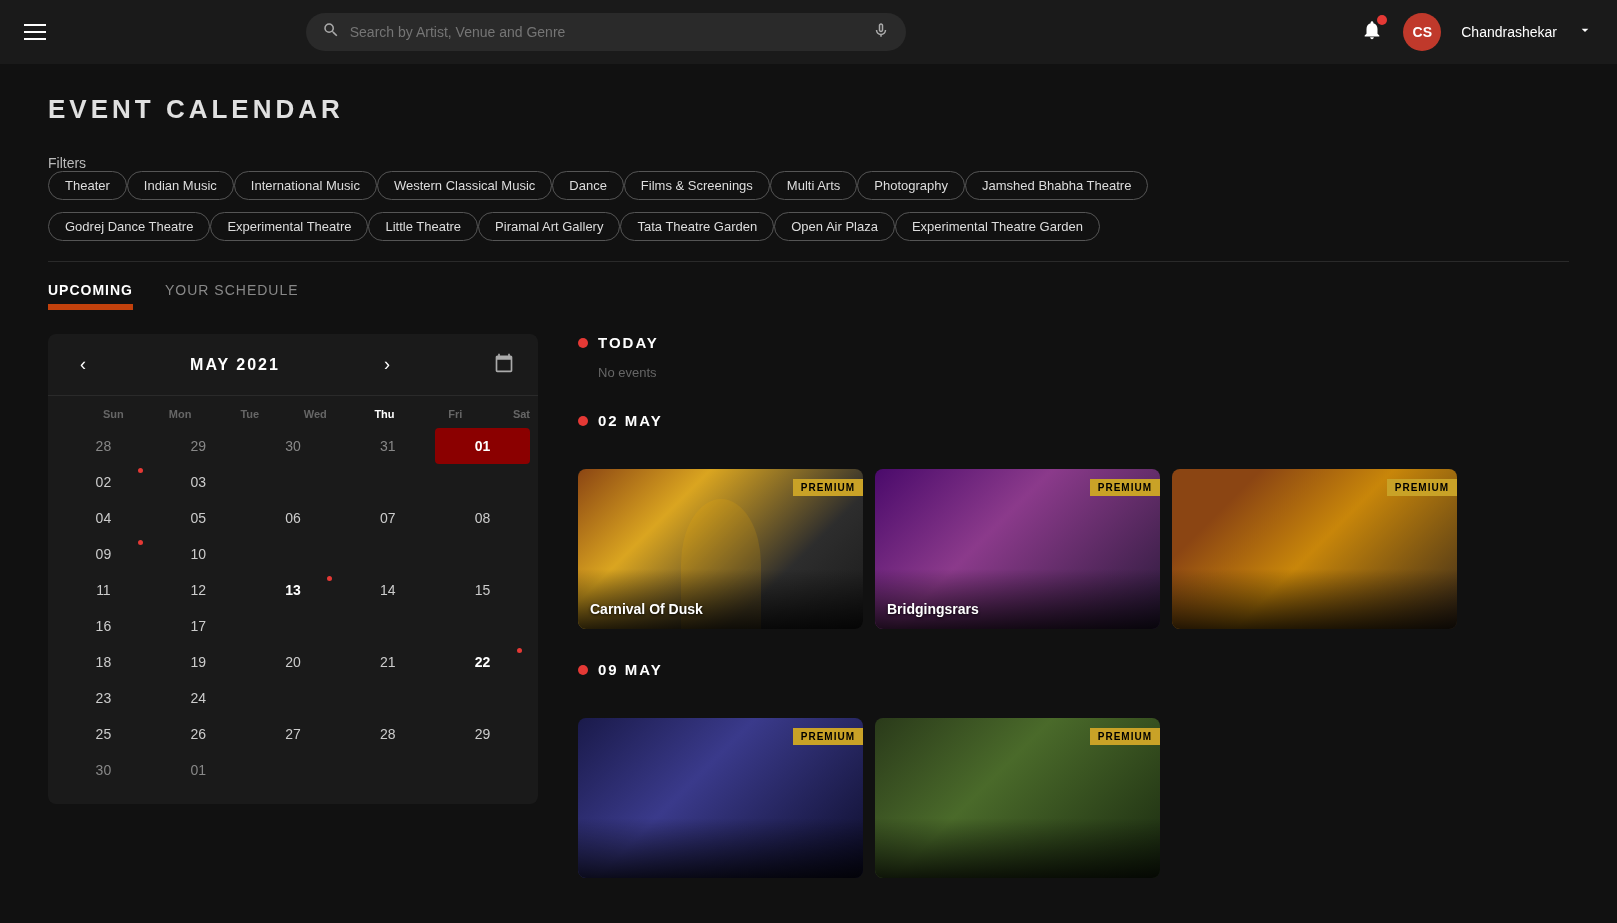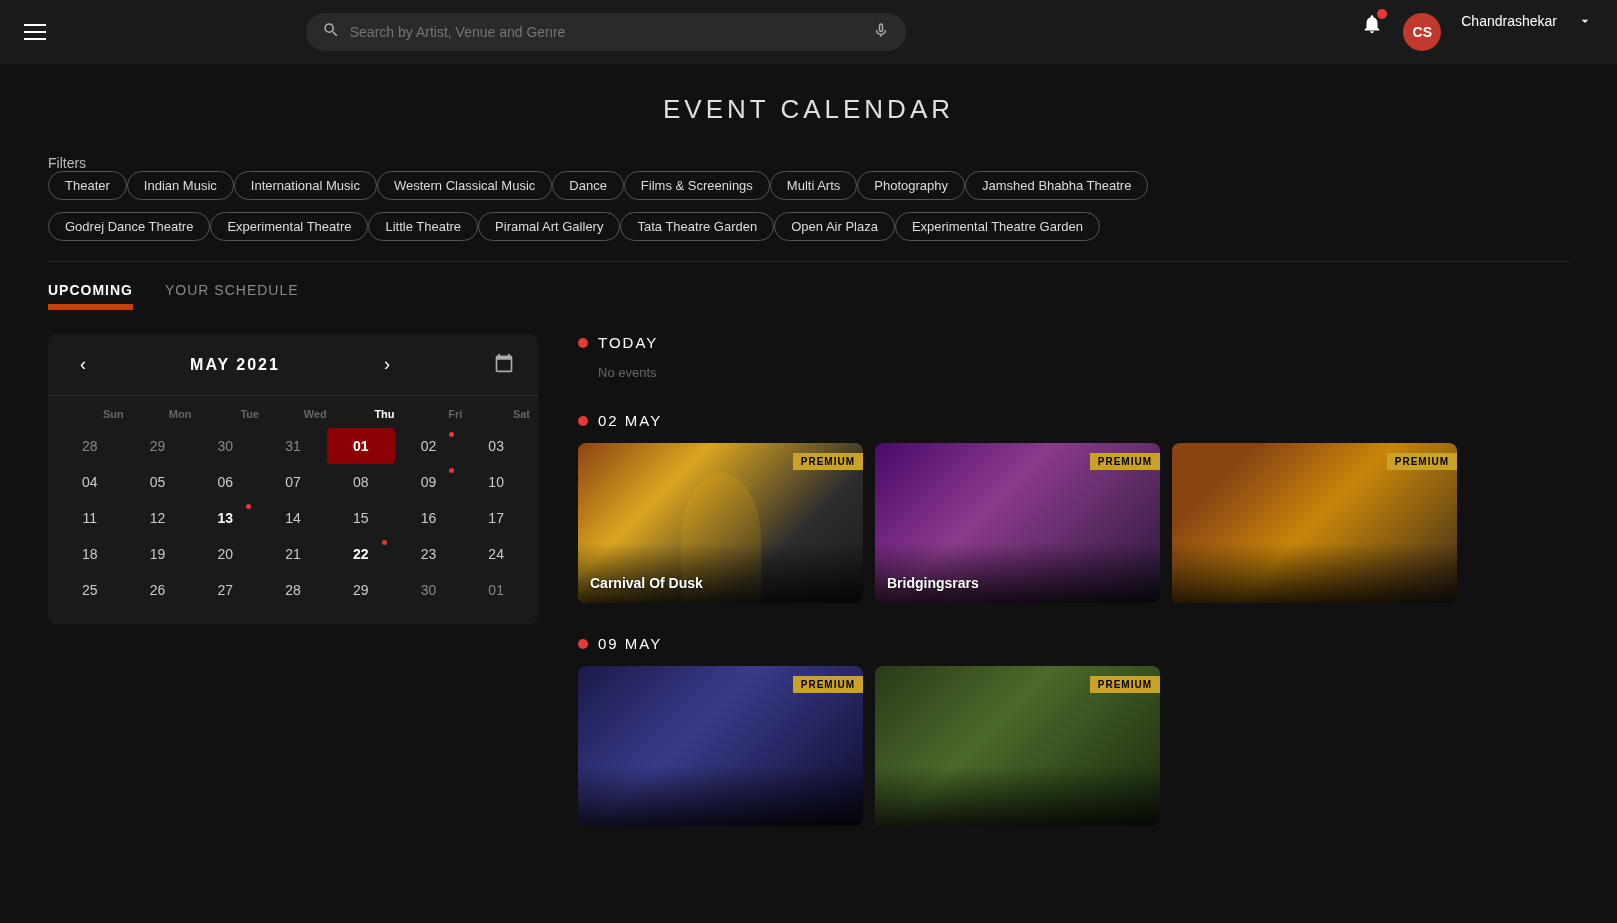--- a/index.html
+++ b/index.html
@@ -50,21 +50,21 @@
     .search-input {
       flex: 1;
       background: transparent;
       border: none;
       color: #ccc;
       font-size: 14px;
       outline: none;
     }
     .header-right {
       display: flex;
-      align-items: flex-start;
+      align-items: center;
       gap: 20px;
       margin-left: auto;
     }
     .bell-wrapper {
       position: relative;
       cursor: pointer;
     }
     .bell-icon svg { width: 22px; height: 22px; fill: #fff; }
     .bell-badge {
       position: absolute;
@@ -95,24 +95,23 @@
     }
     .chevron-icon svg { width: 16px; height: 16px; fill: #fff; cursor: pointer; }
 
     
     .main {
       padding: 30px 48px;
     }
 
     
     .page-title {
-      text-align: center;
       letter-spacing: 4px;
       font-size: 26px;
-      font-weight: 400;
+      font-weight: 700;
       color: #e0e0e0;
       margin-bottom: 30px;
     }
 
     
     .filters-label {
       font-size: 14px;
       color: #bbb;
     }
     .filter-tags {
@@ -221,21 +220,21 @@
       text-align: right;
     }
     .cal-day-name.active-col { color: #fff; font-weight: bold; }
     .cal-weeks {
       display: flex;
       flex-direction: column;
       gap: 0;
     }
     .cal-week {
       display: grid;
-      grid-template-columns: repeat(7, 1fr);
+      grid-template-columns: repeat(5, 1fr);
     }
     .cal-cell {
       text-align: center;
       padding: 10px 4px;
       font-size: 14px;
       color: #888;
       position: relative;
       cursor: pointer;
     }
     .cal-cell.current-month { color: #ccc; }
@@ -266,21 +265,21 @@
     .events-section::-webkit-scrollbar { width: 4px; }
     .events-section::-webkit-scrollbar-track { background: #111; }
     .events-section::-webkit-scrollbar-thumb { background: #444; border-radius: 2px; }
 
     .event-date-group { margin-bottom: 32px; }
     .event-date-label {
       display: flex;
       align-items: center;
       gap: 10px;
       font-size: 15px;
-      font-weight: normal;
+      font-weight: bold;
       letter-spacing: 2px;
       color: #fff;
       margin-bottom: 14px;
     }
     .event-date-label .dot-indicator {
       width: 10px;
       height: 10px;
       background: #e53935;
       border-radius: 50%;
       flex-shrink: 0;
@@ -297,20 +296,21 @@
       flex-wrap: nowrap;
     }
     .event-card {
       position: relative;
       width: 285px;
       height: 160px;
       border-radius: 8px;
       overflow: hidden;
       flex-shrink: 0;
       cursor: pointer;
+      margin-top: 26px;
     }
     .event-card-bg {
       width: 100%;
       height: 100%;
       background: #333;
       position: absolute;
       top: 0; left: 0;
     }
     
     .event-card.card-carnival .event-card-bg {

